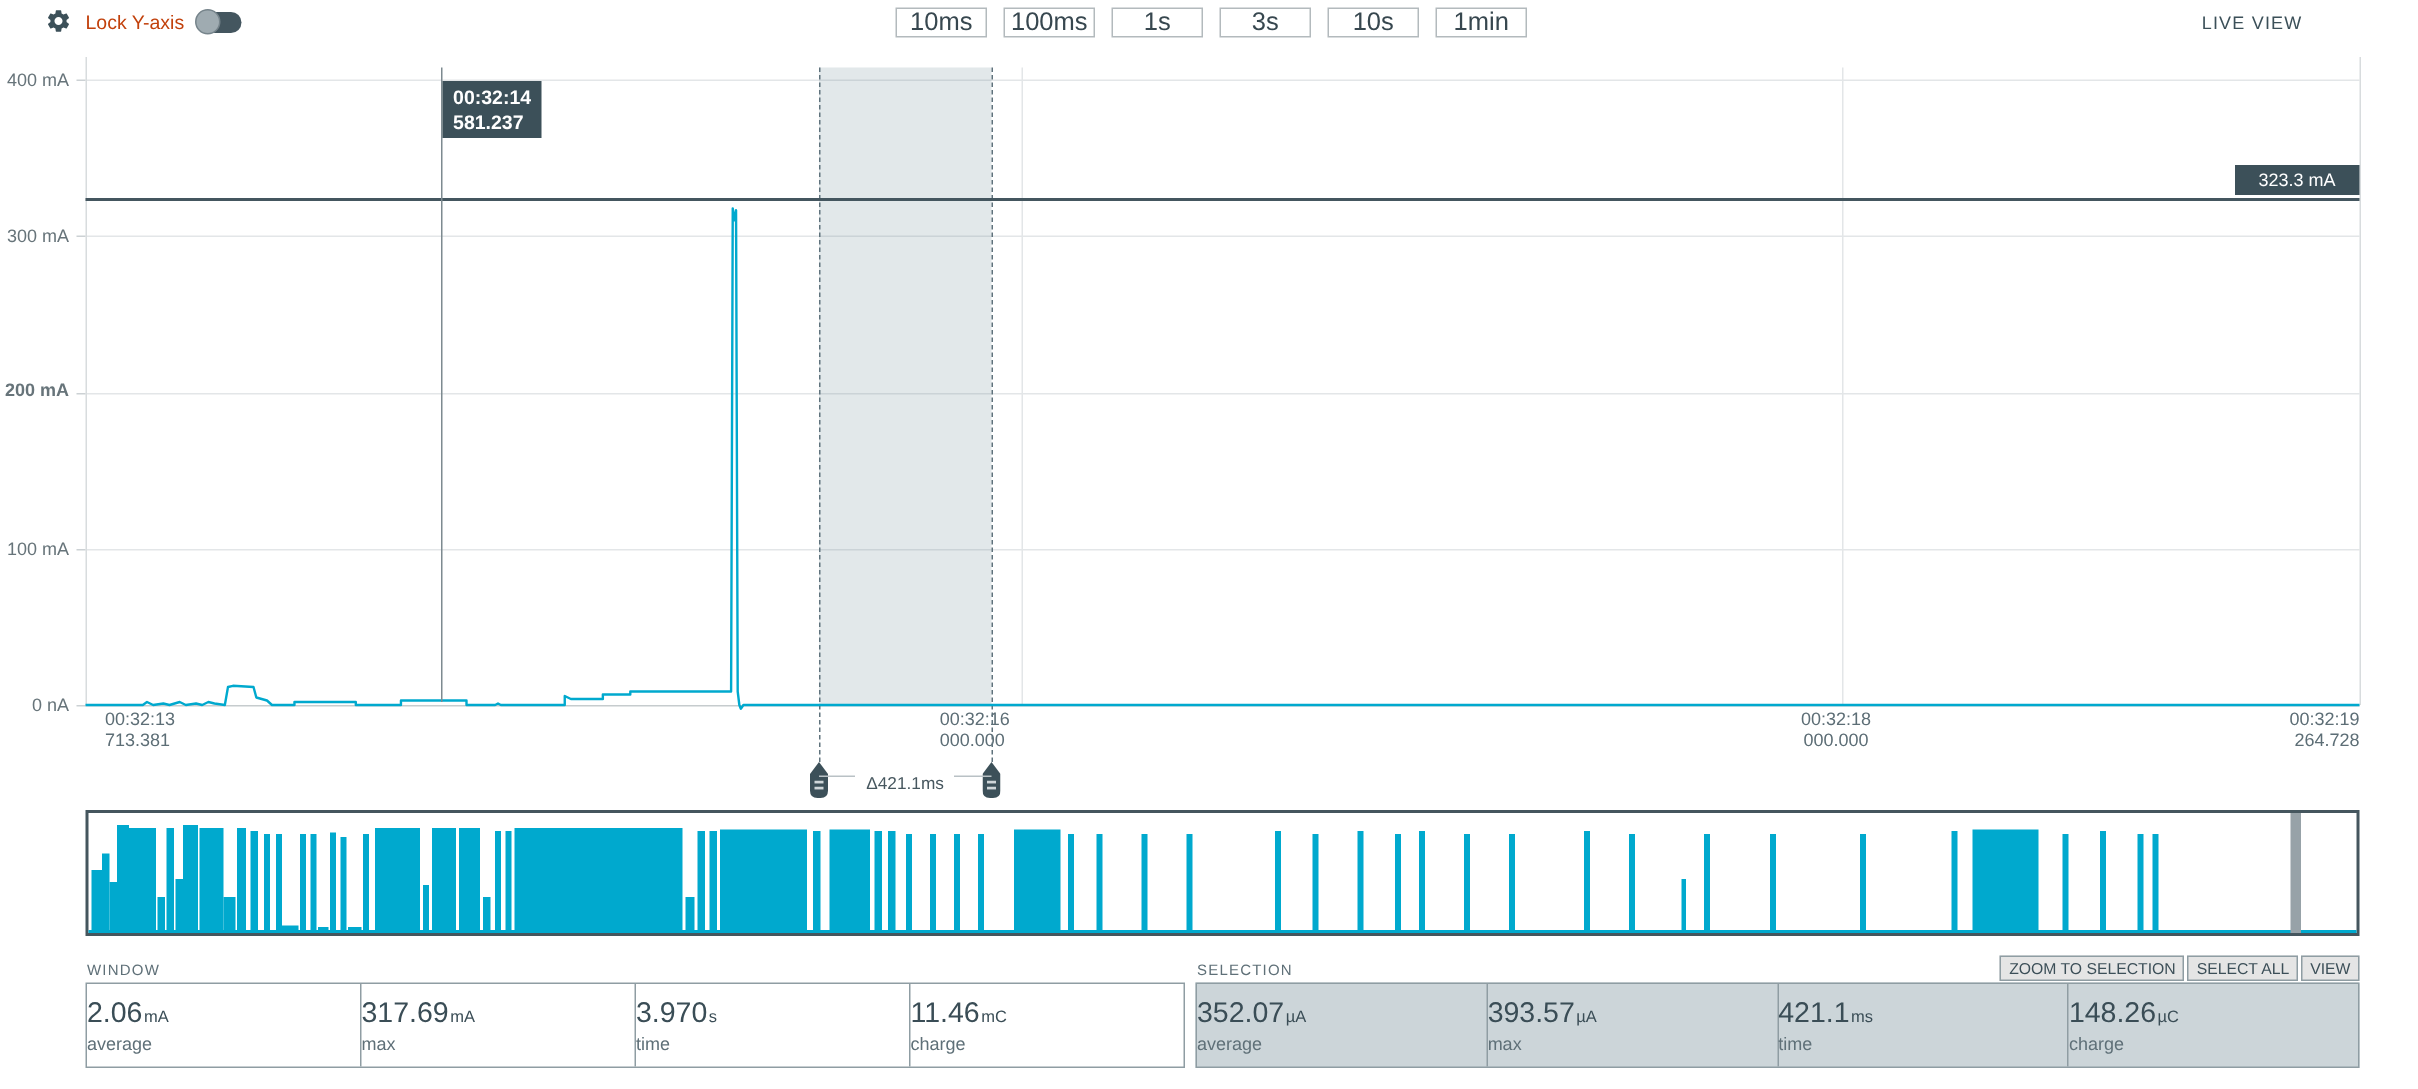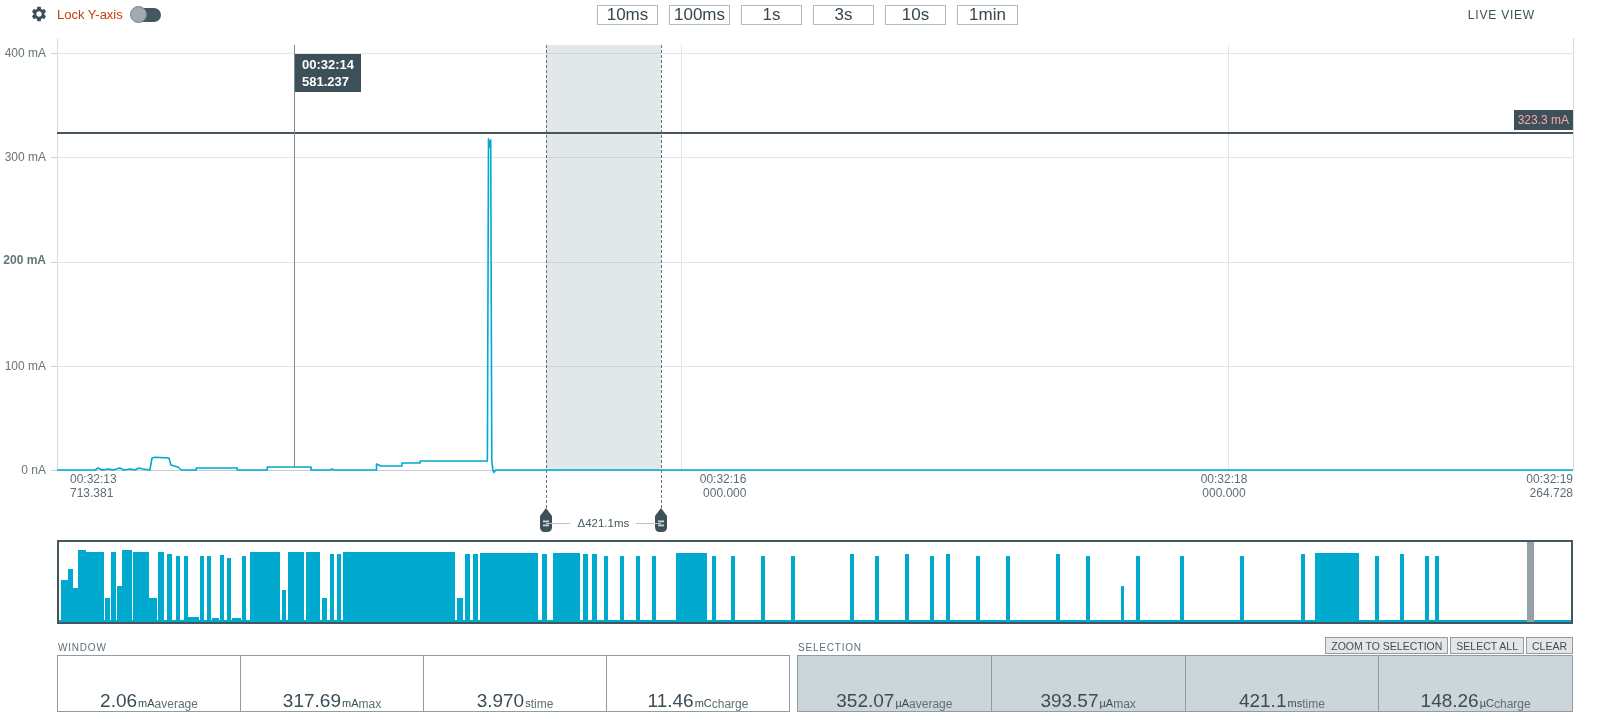--- a/index.html
+++ b/index.html
@@ -15,57 +15,57 @@
     background:#9fabb1;border:1px solid #76848b;box-sizing:border-box;}
   #lock-toggle{left:131px;top:8px;}
   #live-label{top:8px;right:77px;font-size:12px;letter-spacing:.8px;color:#3c5059;}
   #time-buttons{position:absolute;left:597px;top:5px;display:flex;gap:11px;}
   .time-btn{width:59px;height:18px;background:#fff;border:1px solid #b3babd;color:#37474f;
     font-size:17px;display:flex;align-items:center;justify-content:center;cursor:pointer;}
 
   
   #window-delta-row{position:absolute;left:57px;top:31px;width:1516px;height:14px;
     display:flex;align-items:center;}
-  #selection-delta-row{position:absolute;top:517px;height:12px;display:flex;align-items:center;}
+  #selection-delta-row{position:absolute;top:517px;height:12px;display:flex;}
   .delta-line{flex:1;height:1px;background:#b9c1c5;}
   .delta-text{padding:0 7px;font-size:11.5px;color:#47575f;white-space:nowrap;}
 
   
   #chart{position:absolute;left:0;top:0;width:1612px;height:726px;pointer-events:none;}
   .hgrid,.vgrid{position:absolute;background:#e3e6e8;}
   .axis-line{position:absolute;background:#c6ccce;}
   .side-border{position:absolute;width:1px;background:#d8dcde;}
   .ytick-label{position:absolute;width:44px;text-align:right;font-size:12px;color:#67747a;}
   .ytick-dash{position:absolute;width:6px;height:1px;background:#ccd1d4;}
   .xtick{position:absolute;font-size:12px;color:#5d6e76;line-height:14px;}
   #wave-svg,#handle-left,#handle-right{position:absolute;}
   #selection-fill{position:absolute;background:rgba(96,125,139,0.18);}
   .sel-dash{position:absolute;width:0;border-left:1px dashed #5f727c;}
   #cursor-line{position:absolute;width:1px;background:#7d8a90;}
   #tooltip{position:absolute;background:#3c5059;color:#fff;font-size:13px;font-weight:bold;
     line-height:17px;padding:2px 7px;white-space:nowrap;}
   #max-line{position:absolute;height:2px;background:#44565f;}
-  #max-label{position:absolute;background:#3c5059;color:#fca5a5;font-size:12px;
-    padding:3px 4px;white-space:nowrap;}
+  #max-label{position:absolute;background:#3c5059;color:#ffffff;font-size:12px;
+    padding:3px 16px;white-space:nowrap;}
 
   
   #minimap{position:absolute;left:57px;top:540px;width:1516px;height:84px;
     border:2px solid #45565e;box-sizing:border-box;background:#fff;cursor:pointer;}
   #minimap-inner{position:absolute;left:0;top:0;right:0;bottom:0;}
   .mm-bar{position:absolute;bottom:0;background:#00a9ce;}
   #mm-baseline{position:absolute;left:0;right:0;bottom:0;height:2px;background:#00a9ce;}
   #mm-indicator{position:absolute;top:0;bottom:0;background:#97a2a8;}
 
   
   .section-title{position:absolute;font-size:10px;letter-spacing:.8px;color:#5f7078;}
   .stat-table{position:absolute;top:655px;height:57px;border:1px solid #8f9da3;
     box-sizing:border-box;display:flex;}
   #window-table{left:57px;width:733px;background:#fff;}
   #selection-table{left:797px;width:776px;background:#ccd5d9;}
-  .stat-cell{flex:1;display:flex;align-items:flex-end;justify-content:center;
+  .stat-cell{flex:1;display:flex;flex-direction:column;align-items:flex-start;justify-content:center;
     border-left:1px solid #8f9da3;padding-top:2px;}
   .stat-cell:first-child{border-left:none;}
   .stat-value{display:flex;align-items:flex-end;color:#3a4d56;}
   .stat-num{font-size:19px;line-height:20px;}
   .stat-unit{font-size:11px;line-height:15px;margin-left:1px;}
   .stat-label{font-size:12px;color:#5f7078;margin-top:3px;}
   #sel-buttons{position:absolute;top:637px;right:39px;display:flex;gap:2px;}
   .sel-btn{height:15px;background:#e5e5e5;border:1px solid #8f9da3;color:#3c4f58;font-size:10.5px;
     display:flex;align-items:center;padding:0 5px;cursor:pointer;white-space:nowrap;}
 </style>
@@ -110,21 +110,21 @@
       <div class="axis-line" style="left: 57px; top: 470px; width: 1516px; height: 1px;"></div>
       <div class="ytick-dash" style="left: 51px; top: 470px;"></div>
       <div class="ytick-label" style="left: 2px; top: 463px;">0 nA</div>
       <div class="side-border" style="left: 57px; top: 38px; height: 432px;"></div>
       <div class="side-border" style="left: 1573px; top: 38px; height: 432px;"></div>
       <div class="xtick" style="left: 70px; top: 472px; text-align: left;">
         <div>00:32:13</div>
         <div>713.381</div>
       </div>
       <div class="vgrid" style="left: 681.446px; top: 45px; width: 1px; height: 425px;"></div>
-      <div class="xtick" style="left: 626.446px; top: 472px; width: 120px; text-align: right;">
+      <div class="xtick" style="left: 626.446px; top: 472px; width: 120px; text-align: left;">
         <div>00:32:16</div>
         <div>000.000</div>
       </div>
       <div class="vgrid" style="left: 1227.62px; top: 45px; width: 1px; height: 425px;"></div>
       <div class="xtick" style="left: 1164px; top: 472px; width: 120px; text-align: center;">
         <div>00:32:18</div>
         <div>000.000</div>
       </div>
       <div class="xtick" style="left: 1443px; top: 472px; width: 130px; text-align: right;">
         <div>00:32:19</div>
@@ -293,16 +293,16 @@
         <div class="stat-value">
           <span class="stat-num">148.26</span>
           <span class="stat-unit">µC</span>
         </div>
         <div class="stat-label">charge</div>
       </div>
     </div>
   <div id="sel-buttons">
       <div class="sel-btn">ZOOM TO SELECTION</div>
       <div class="sel-btn">SELECT ALL</div>
-      <div class="sel-btn">CLEAR</div>
+      <div class="sel-btn">VIEW</div>
     </div>
 
 </div>
 
 </body></html>

